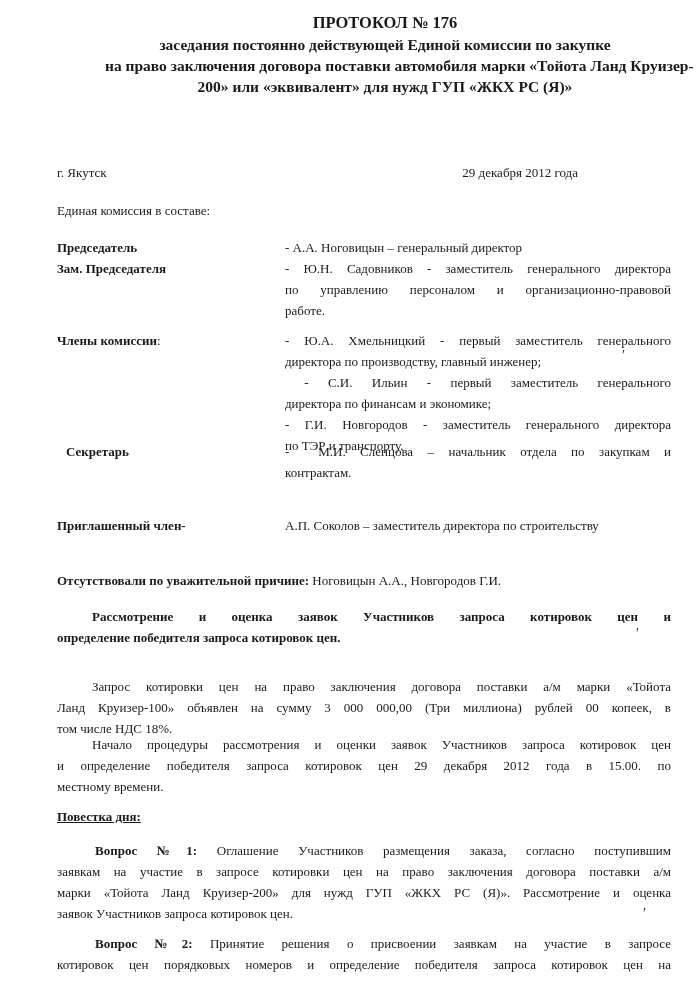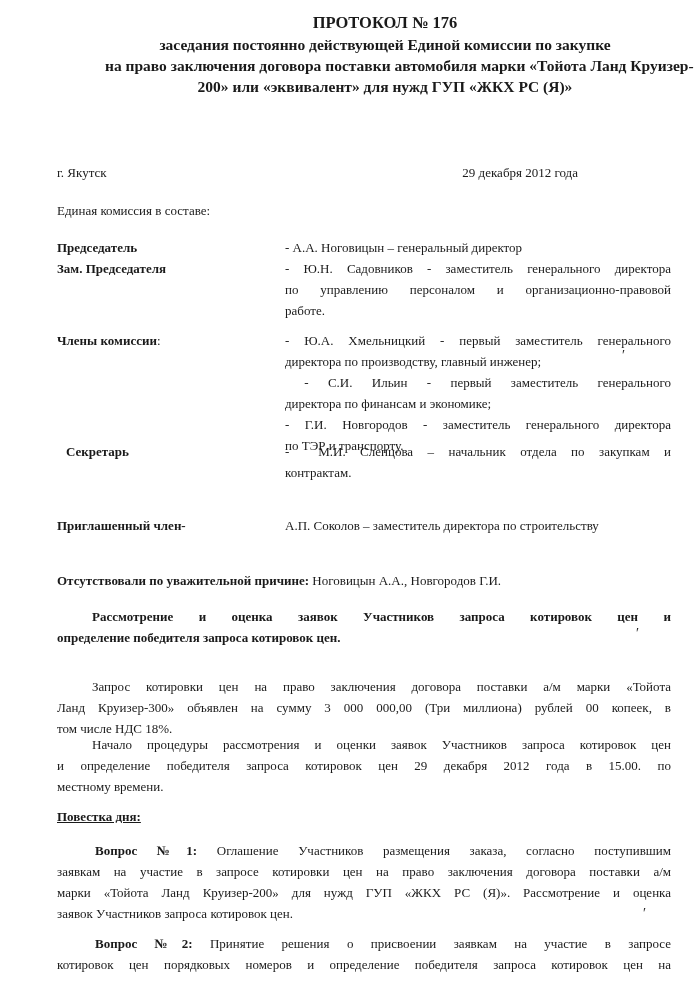--- a/index.html
+++ b/index.html
@@ -72,21 +72,21 @@
     <span class="b">Отсутствовали по уважительной причине:</span><span style="white-space:pre"> Ноговицын А.А., Новгородов Г.И.</span>
   </div>
 
   <div class="abs t b" style="left:57px; top:606px; width:614px;">
     <span class="jline" style="text-indent:35px;">Рассмотрение и оценка заявок Участников запроса котировок цен и</span>
     <span style="display:block">определение победителя запроса котировок цен.</span>
   </div>
 
   <div class="abs t" style="left:57px; top:656px; width:614px;margin-top:20px;">
     <span class="jline" style="text-indent:35px;">Запрос котировки цен на право заключения договора поставки а/м марки «Тойота</span>
-    <span class="jline">Ланд Круизер-300» объявлен на сумму 3 000 000,00 (Три миллиона) рублей 00 копеек, в</span>
+    <span class="jline">Ланд Круизер-100» объявлен на сумму 3 000 000,00 (Три миллиона) рублей 00 копеек, в</span>
     <span style="display:block">том числе НДС 18%.</span>
   </div>
 
   <div class="abs t" style="left:57px; top:734px; width:614px;">
     <span class="jline" style="text-indent:35px;">Начало процедуры рассмотрения и оценки заявок Участников запроса котировок цен</span>
     <span class="jline">и определение победителя запроса котировок цен 29 декабря 2012 года в 15.00. по</span>
     <span style="display:block">местному времени.</span>
   </div>
 
   <div class="abs t b u" style="left:57px; top:806px;">Повестка дня:</div>

